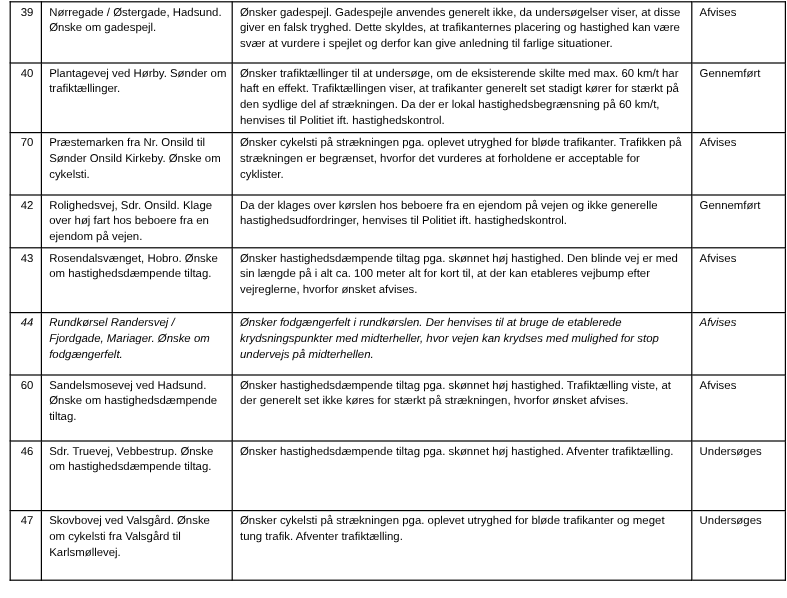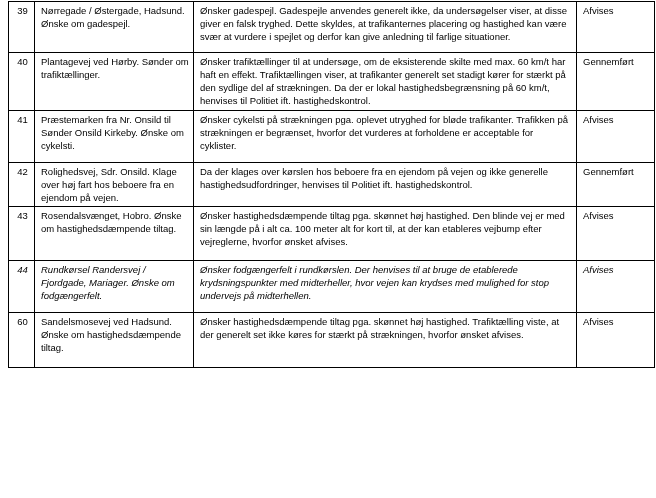--- a/index.html
+++ b/index.html
@@ -67,21 +67,21 @@
     <td class="cell-assessment">Ønsker gadespejl. Gadespejle anvendes generelt ikke, da undersøgelser viser, at disse giver en falsk tryghed. Dette skyldes, at trafikanternes placering og hastighed kan være svær at vurdere i spejlet og derfor kan give anledning til farlige situationer.</td>
     <td class="cell-status">Afvises</td>
   </tr>
         <tr>
     <td class="cell-num">40</td>
     <td class="cell-request">Plantagevej ved Hørby. Sønder om trafiktællinger.</td>
     <td class="cell-assessment">Ønsker trafiktællinger til at undersøge, om de eksisterende skilte med max. 60 km/t har haft en effekt. Trafiktællingen viser, at trafikanter generelt set stadigt kører for stærkt på den sydlige del af strækningen. Da der er lokal hastighedsbegrænsning på 60 km/t, henvises til Politiet ift. hastighedskontrol.</td>
     <td class="cell-status">Gennemført</td>
   </tr>
         <tr>
-    <td class="cell-num">41</td>
+    <td class="cell-num">70</td>
     <td class="cell-request">Præstemarken fra Nr. Onsild til Sønder Onsild Kirkeby. Ønske om cykelsti.</td>
     <td class="cell-assessment">Ønsker cykelsti på strækningen pga. oplevet utryghed for bløde trafikanter. Trafikken på strækningen er begrænset, hvorfor det vurderes at forholdene er acceptable for cyklister.</td>
     <td class="cell-status">Afvises</td>
   </tr>
         <tr>
     <td class="cell-num">42</td>
     <td class="cell-request">Rolighedsvej, Sdr. Onsild. Klage over høj fart hos beboere fra en ejendom på vejen.</td>
     <td class="cell-assessment">Da der klages over kørslen hos beboere fra en ejendom på vejen og ikke generelle hastighedsudfordringer, henvises til Politiet ift. hastighedskontrol.</td>
     <td class="cell-status">Gennemført</td>
   </tr>
@@ -96,15 +96,27 @@
     <td class="cell-request">Rundkørsel Randersvej / Fjordgade, Mariager. Ønske om fodgængerfelt.</td>
     <td class="cell-assessment">Ønsker fodgængerfelt i rundkørslen. Der henvises til at bruge de etablerede krydsningspunkter med midterheller, hvor vejen kan krydses med mulighed for stop undervejs på midterhellen.</td>
     <td class="cell-status">Afvises</td>
   </tr>
         <tr>
     <td class="cell-num">60</td>
     <td class="cell-request">Sandelsmosevej ved Hadsund. Ønske om hastighedsdæmpende tiltag.</td>
     <td class="cell-assessment">Ønsker hastighedsdæmpende tiltag pga. skønnet høj hastighed. Trafiktælling viste, at der generelt set ikke køres for stærkt på strækningen, hvorfor ønsket afvises.</td>
     <td class="cell-status">Afvises</td>
   </tr>
+        <tr>
+    <td class="cell-num">46</td>
+    <td class="cell-request">Sdr. Truevej, Vebbestrup. Ønske om hastighedsdæmpende tiltag.</td>
+    <td class="cell-assessment">Ønsker hastighedsdæmpende tiltag pga. skønnet høj hastighed. Afventer trafiktælling.</td>
+    <td class="cell-status">Undersøges</td>
+  </tr>
+        <tr>
+    <td class="cell-num">47</td>
+    <td class="cell-request">Skovbovej ved Valsgård. Ønske om cykelsti fra Valsgård til Karlsmøllevej.</td>
+    <td class="cell-assessment">Ønsker cykelsti på strækningen pga. oplevet utryghed for bløde trafikanter og meget tung trafik. Afventer trafiktælling.</td>
+    <td class="cell-status">Undersøges</td>
+  </tr>
       </tbody>
   </table>
 </div>
 
 </body></html>

